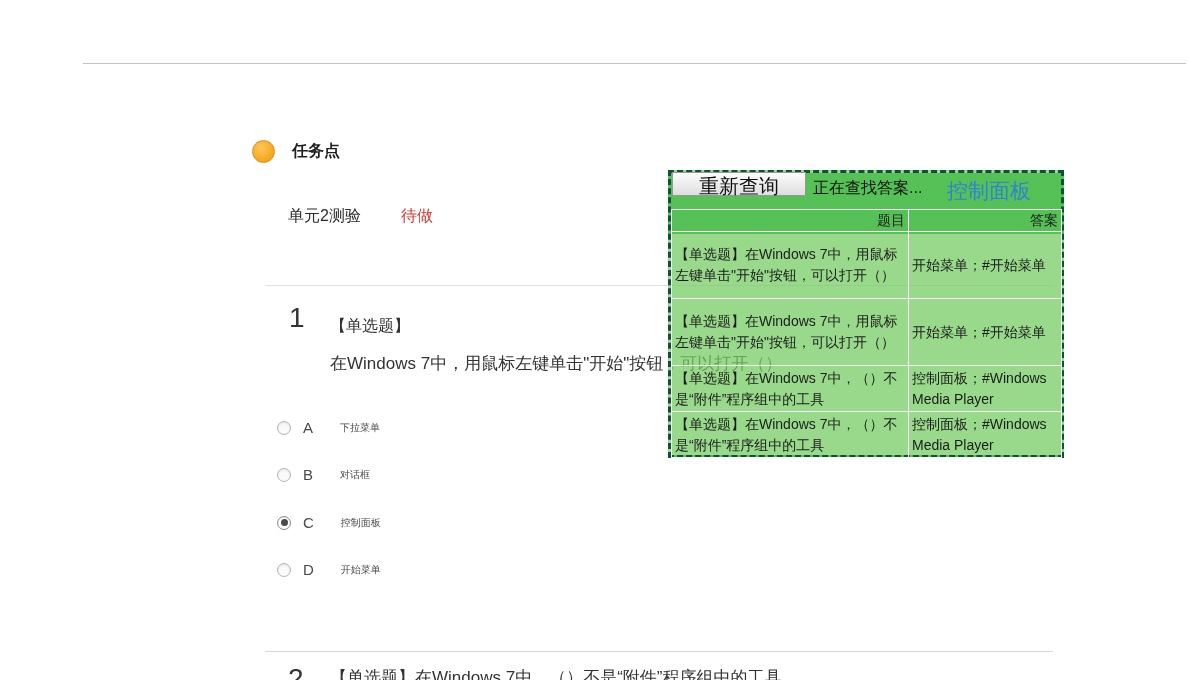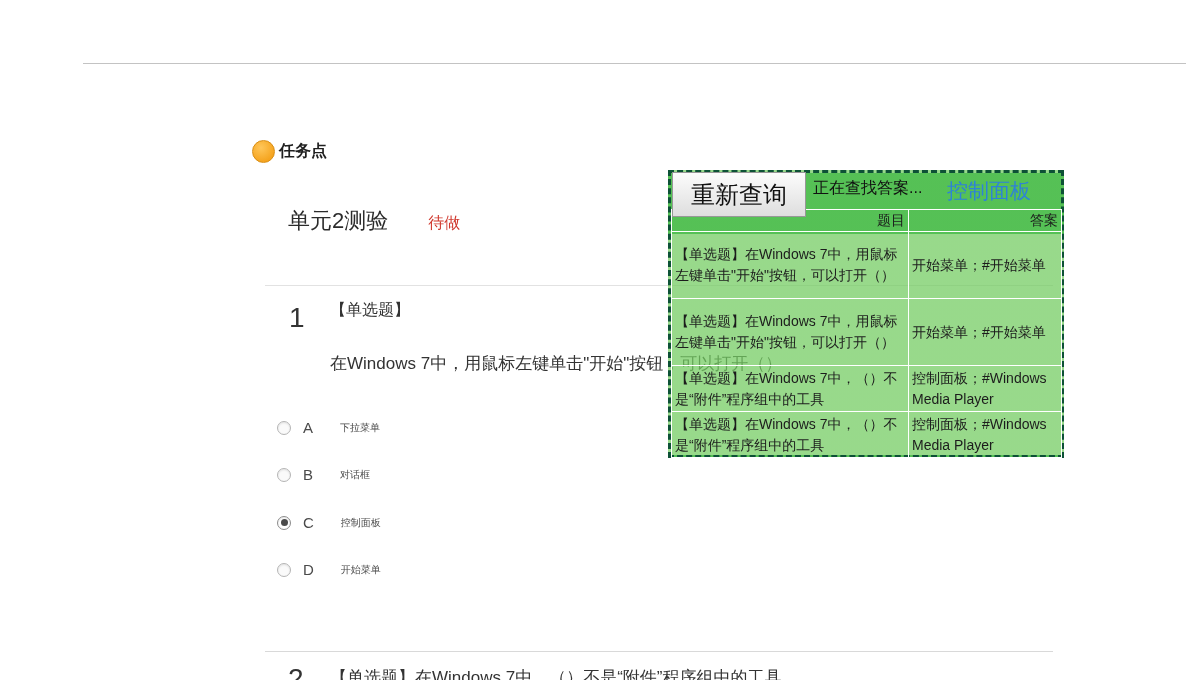--- a/index.html
+++ b/index.html
@@ -15,31 +15,31 @@
     position:absolute; left:83px; top:63px; width:1103px; height:1px;
     background:#c3c3c3;
   }
   
   .task-point { position:absolute; left:252px; top:140px; display:flex; align-items:center; }
   .task-dot {
     width:23px; height:23px; border-radius:50%;
     background:radial-gradient(circle at 38% 32%, #ffc659, #f5a41f 72%);
     border:1px solid #d98e14;
   }
-  .task-label { margin-left:4px; font-size:16px; font-weight:bold; color:#1f1f1f; }
+  .task-label { margin-left:17px; font-size:16px; font-weight:bold; color:#1f1f1f; }
   
   .quiz-title-row { position:absolute; left:288px; top:206px; display:flex; align-items:baseline; }
-  .quiz-title { font-size:22px; color:#2b2b2b; }
+  .quiz-title { font-size:16px; color:#2b2b2b; }
   .quiz-status { margin-left:40px; font-size:16px; color:#d0392e; }
   .divider { position:absolute; left:265px; height:1px; background:#e2e2e2; width:788px; }
   .divider.d2 { top:285px; }
   .divider.d3 { top:651px; background:#d9d9d9; }
   
   .q-number { position:absolute; left:289px; top:302px; font-size:28px; color:#333; }
-  .q-type   { position:absolute; left:330px; top:300px; font-size:16px; color:#333; }
+  .q-type   { position:absolute; left:330px; top:316px; font-size:16px; color:#333; }
   .q-text   { position:absolute; left:330px; top:352px; font-size:17px; color:#333; white-space:nowrap; }
   
   .option { position:absolute; left:277px; display:flex; align-items:center; }
   .option.o0 { top:419px; } .option.o1 { top:466px; } .option.o2 { top:514px; } .option.o3 { top:561px; }
   .radio {
     width:14px; height:14px; border-radius:50%;
     border:1px solid #b5b5b5; background:#fafafa;
     box-shadow:inset 0 1px 2px rgba(0,0,0,0.10);
     display:flex; align-items:center; justify-content:center;
     flex:0 0 auto;
@@ -55,24 +55,24 @@
   .answer-panel {
     position:absolute; left:668px; top:170px; width:396px; height:288px;
     border:3px dashed #0d5136;
     background:linear-gradient(180deg,
       rgba(67,186,67,0.90) 0px,  rgba(67,186,67,0.90) 61px,
       rgba(116,204,98,0.74) 61px, rgba(116,204,98,0.74) 100%);
     z-index:10;
   }
   .panel-head { position:relative; height:36px; }
   .requery-btn {
-    position:absolute; left:1px; top:-1px; width:134px; height:45px;
+    position:absolute; left:1px; top:-1px; width:134px; height:24px;
     background:linear-gradient(#fcfcfc,#dedede);
     border:1px solid #979797;
-    font-size:24px; color:#111;
+    font-size:20px; color:#111;
     font-family:inherit; cursor:pointer;
   }
   .panel-status { position:absolute; left:142px; top:5px; font-size:16px; color:#111; }
   .collapse-link { position:absolute; right:30px; top:4px; font-size:21px; color:#2e82d8; cursor:pointer; text-decoration:none; }
   .answer-table { width:100%; border-collapse:collapse; table-layout:fixed; }
   .answer-table th, .answer-table td {
     border:1px solid #ffffff;
     font-size:14px; color:#1c1c1c;
     overflow:hidden;
   }

